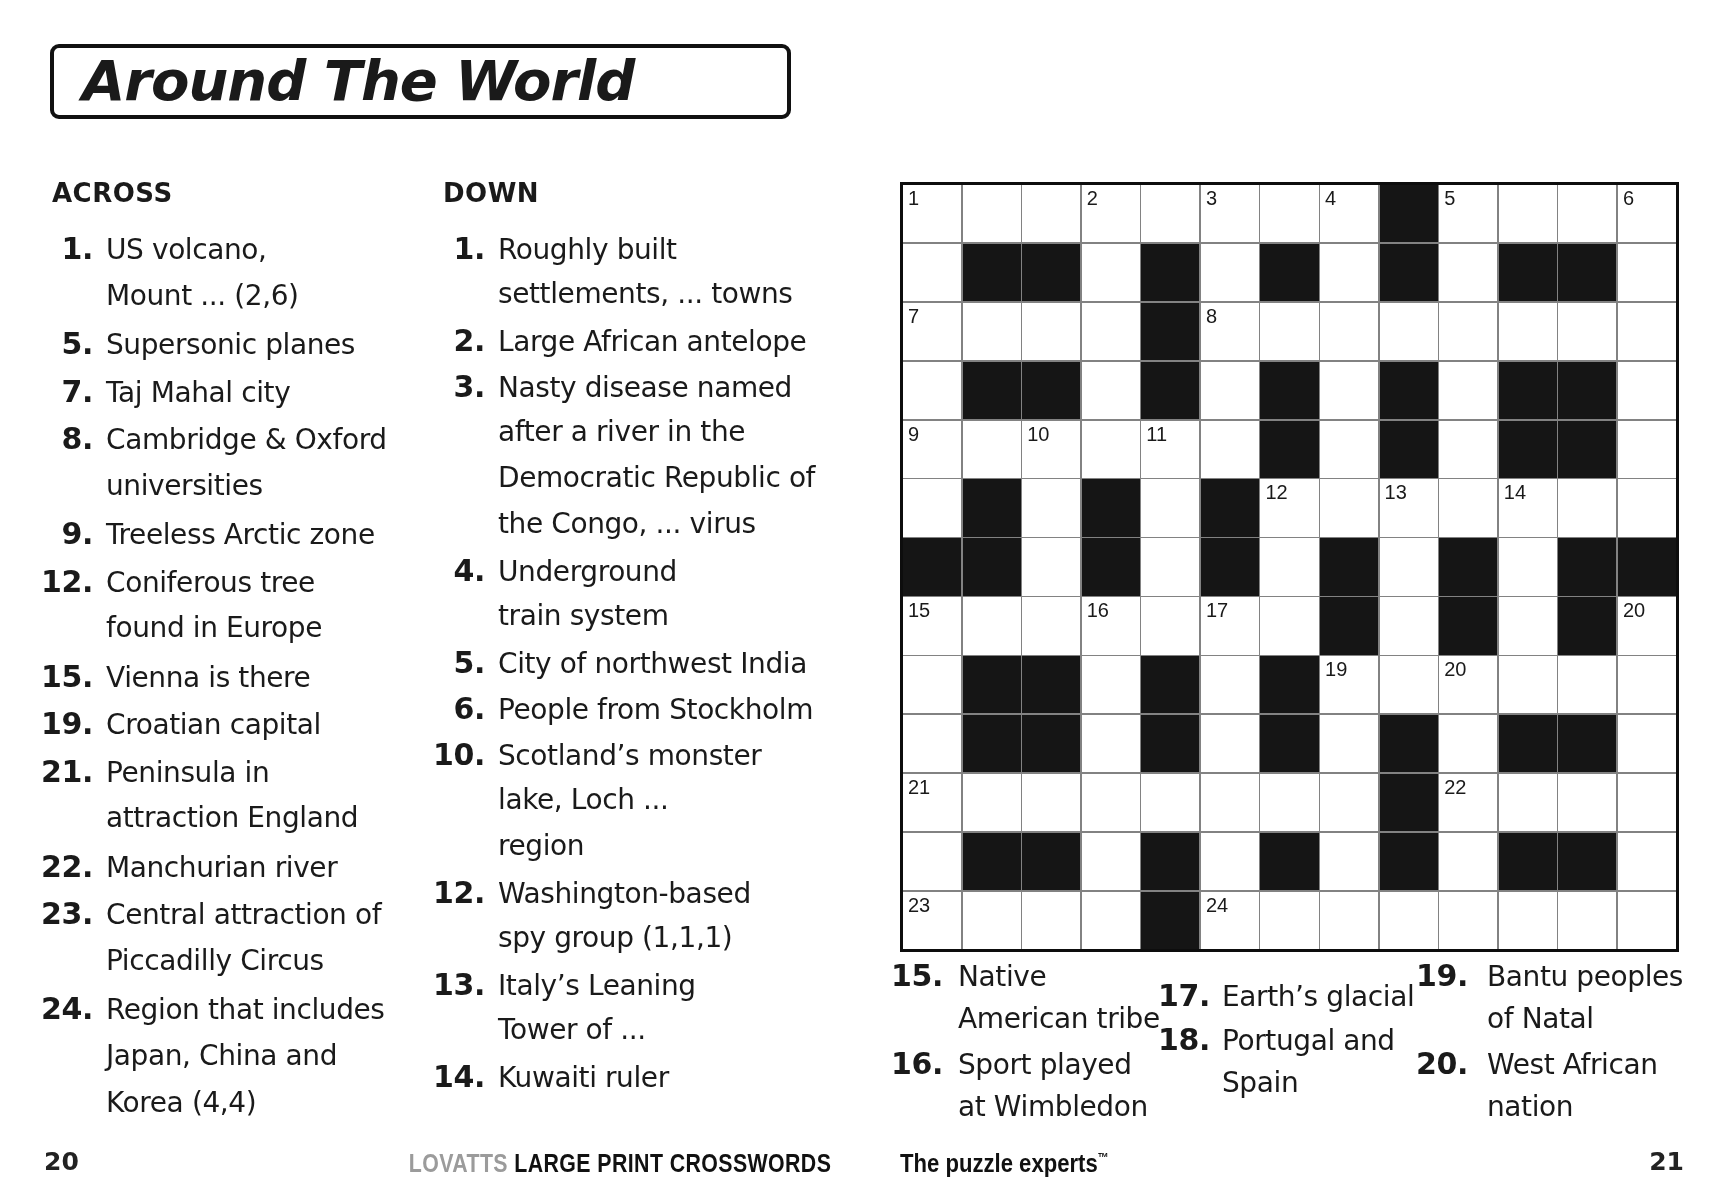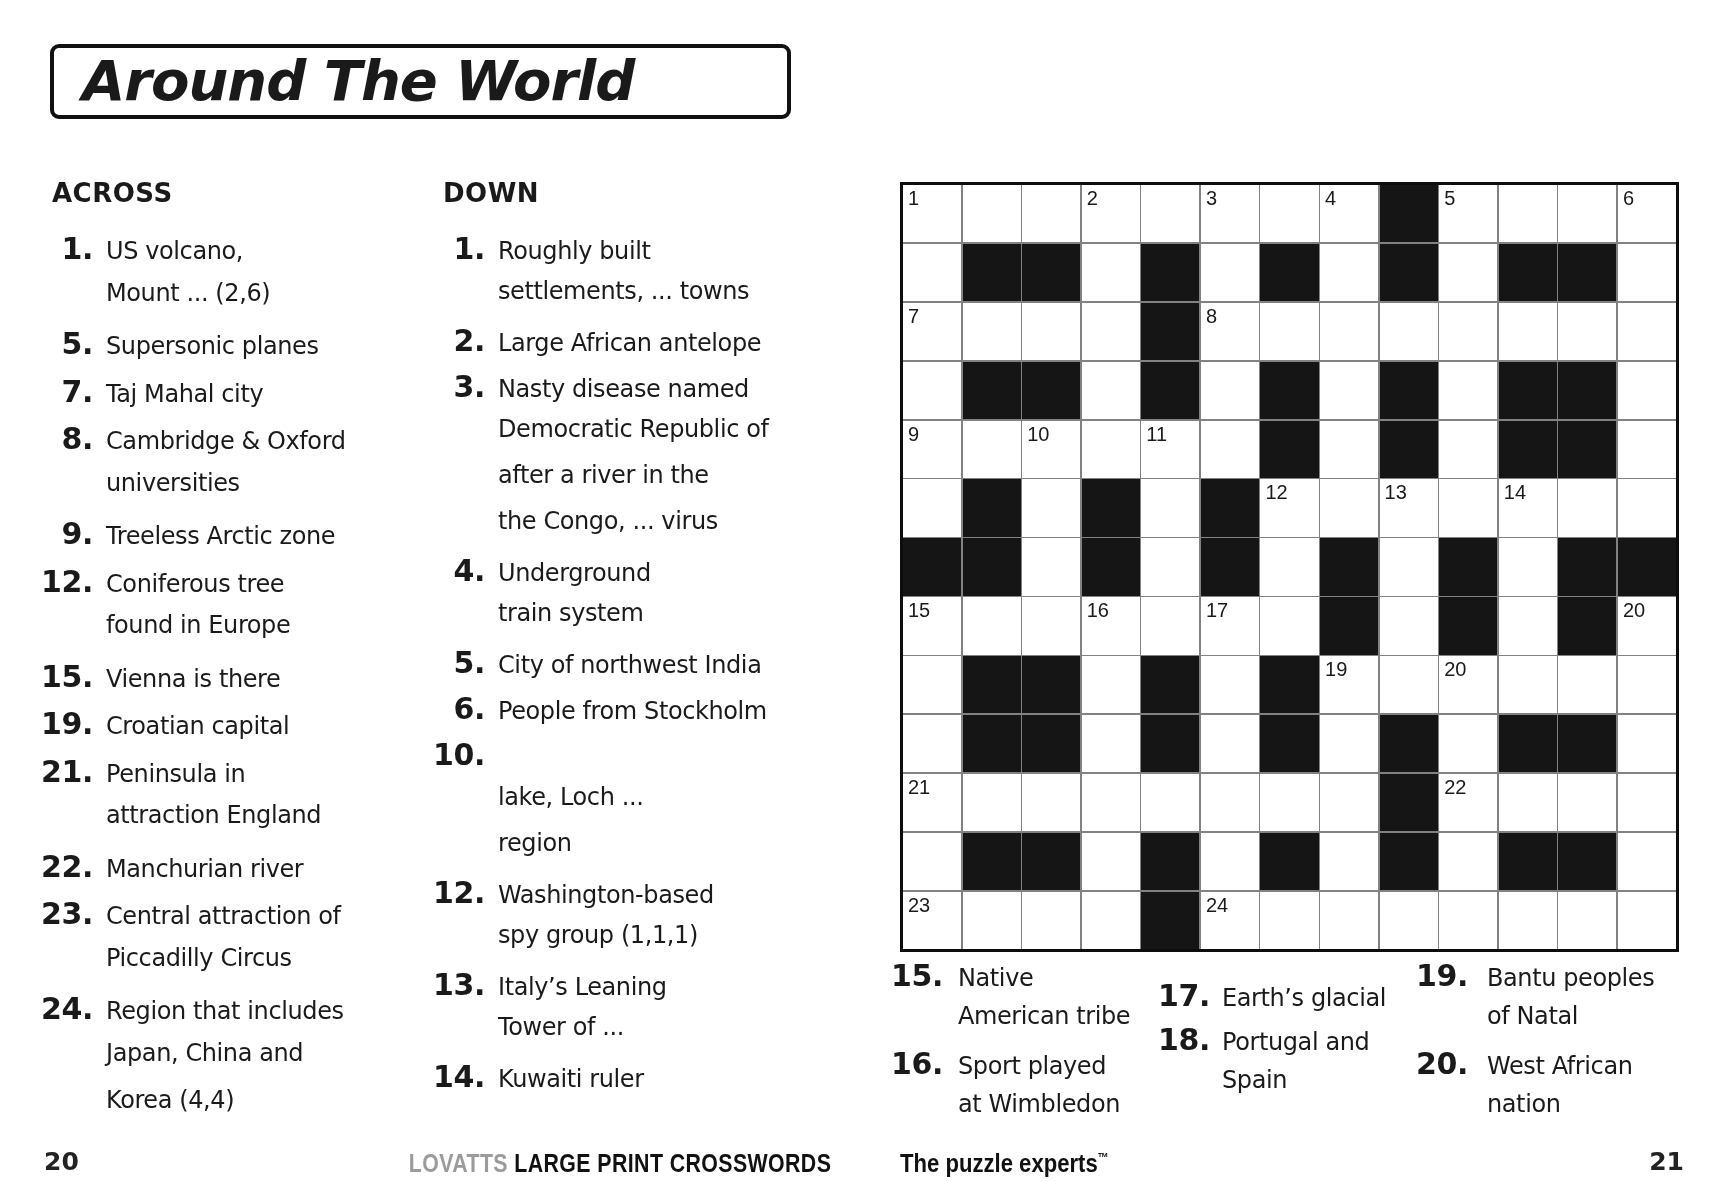--- a/index.html
+++ b/index.html
@@ -31,21 +31,21 @@
   #down-clues   { left:408px; top:231px; }
   .clue-line { display:flex; align-items:baseline; }
   #across-clues .clue-line { height:47.5px; }
   #down-clues   .clue-line { height:46px; }
   .clue-num  {
     font-weight:bold; text-align:right; box-sizing:border-box; flex:none;
     font-size:30px; letter-spacing:-0.4px;
   }
   #across-clues .clue-num { width:76px; padding-right:13px; }
   #down-clues   .clue-num { width:90px; padding-right:13px; }
-  .clue-text { font-size:24px; letter-spacing:-0.4px; white-space:nowrap; }
+  .clue-text { font-size:28px; letter-spacing:-0.4px; white-space:nowrap; }
 
   
   .bottom-col { position:absolute; top:958px; }
   #bottom-col-0 { left:868px; }
   #bottom-col-1 { left:1132px;margin-top:20px; }
   #bottom-col-2 { left:1397px; }
   .bottom-col .clue-line { height:44px; }
   .bottom-col .clue-num { width:90px; }
   #bottom-col-0 .clue-num { padding-right:15px; }
   #bottom-col-1 .clue-num { padding-right:12px; }
@@ -183,25 +183,25 @@
     <div class="clue-line">
       <span class="clue-num">2.</span>
       <span class="clue-text">Large African antelope</span>
     </div>
     <div class="clue-line">
       <span class="clue-num">3.</span>
       <span class="clue-text">Nasty disease named</span>
     </div>
     <div class="clue-line">
       <span class="clue-num"></span>
+      <span class="clue-text">after a river in the</span>
+    </div>
+    <div class="clue-line">
+      <span class="clue-num"></span>
       <span class="clue-text">Democratic Republic of</span>
-    </div>
-    <div class="clue-line">
-      <span class="clue-num"></span>
-      <span class="clue-text">after a river in the</span>
     </div>
     <div class="clue-line">
       <span class="clue-num"></span>
       <span class="clue-text">the Congo, ... virus</span>
     </div>
     <div class="clue-line">
       <span class="clue-num">4.</span>
       <span class="clue-text">Underground</span>
     </div>
     <div class="clue-line">
@@ -211,20 +211,21 @@
     <div class="clue-line">
       <span class="clue-num">5.</span>
       <span class="clue-text">City of northwest India</span>
     </div>
     <div class="clue-line">
       <span class="clue-num">6.</span>
       <span class="clue-text">People from Stockholm</span>
     </div>
     <div class="clue-line">
       <span class="clue-num">10.</span>
+      <span class="clue-text">Scotland’s monster</span>
     </div>
     <div class="clue-line">
       <span class="clue-num"></span>
       <span class="clue-text">lake, Loch ...</span>
     </div>
     <div class="clue-line">
       <span class="clue-num"></span>
       <span class="clue-text">region</span>
     </div>
     <div class="clue-line">

